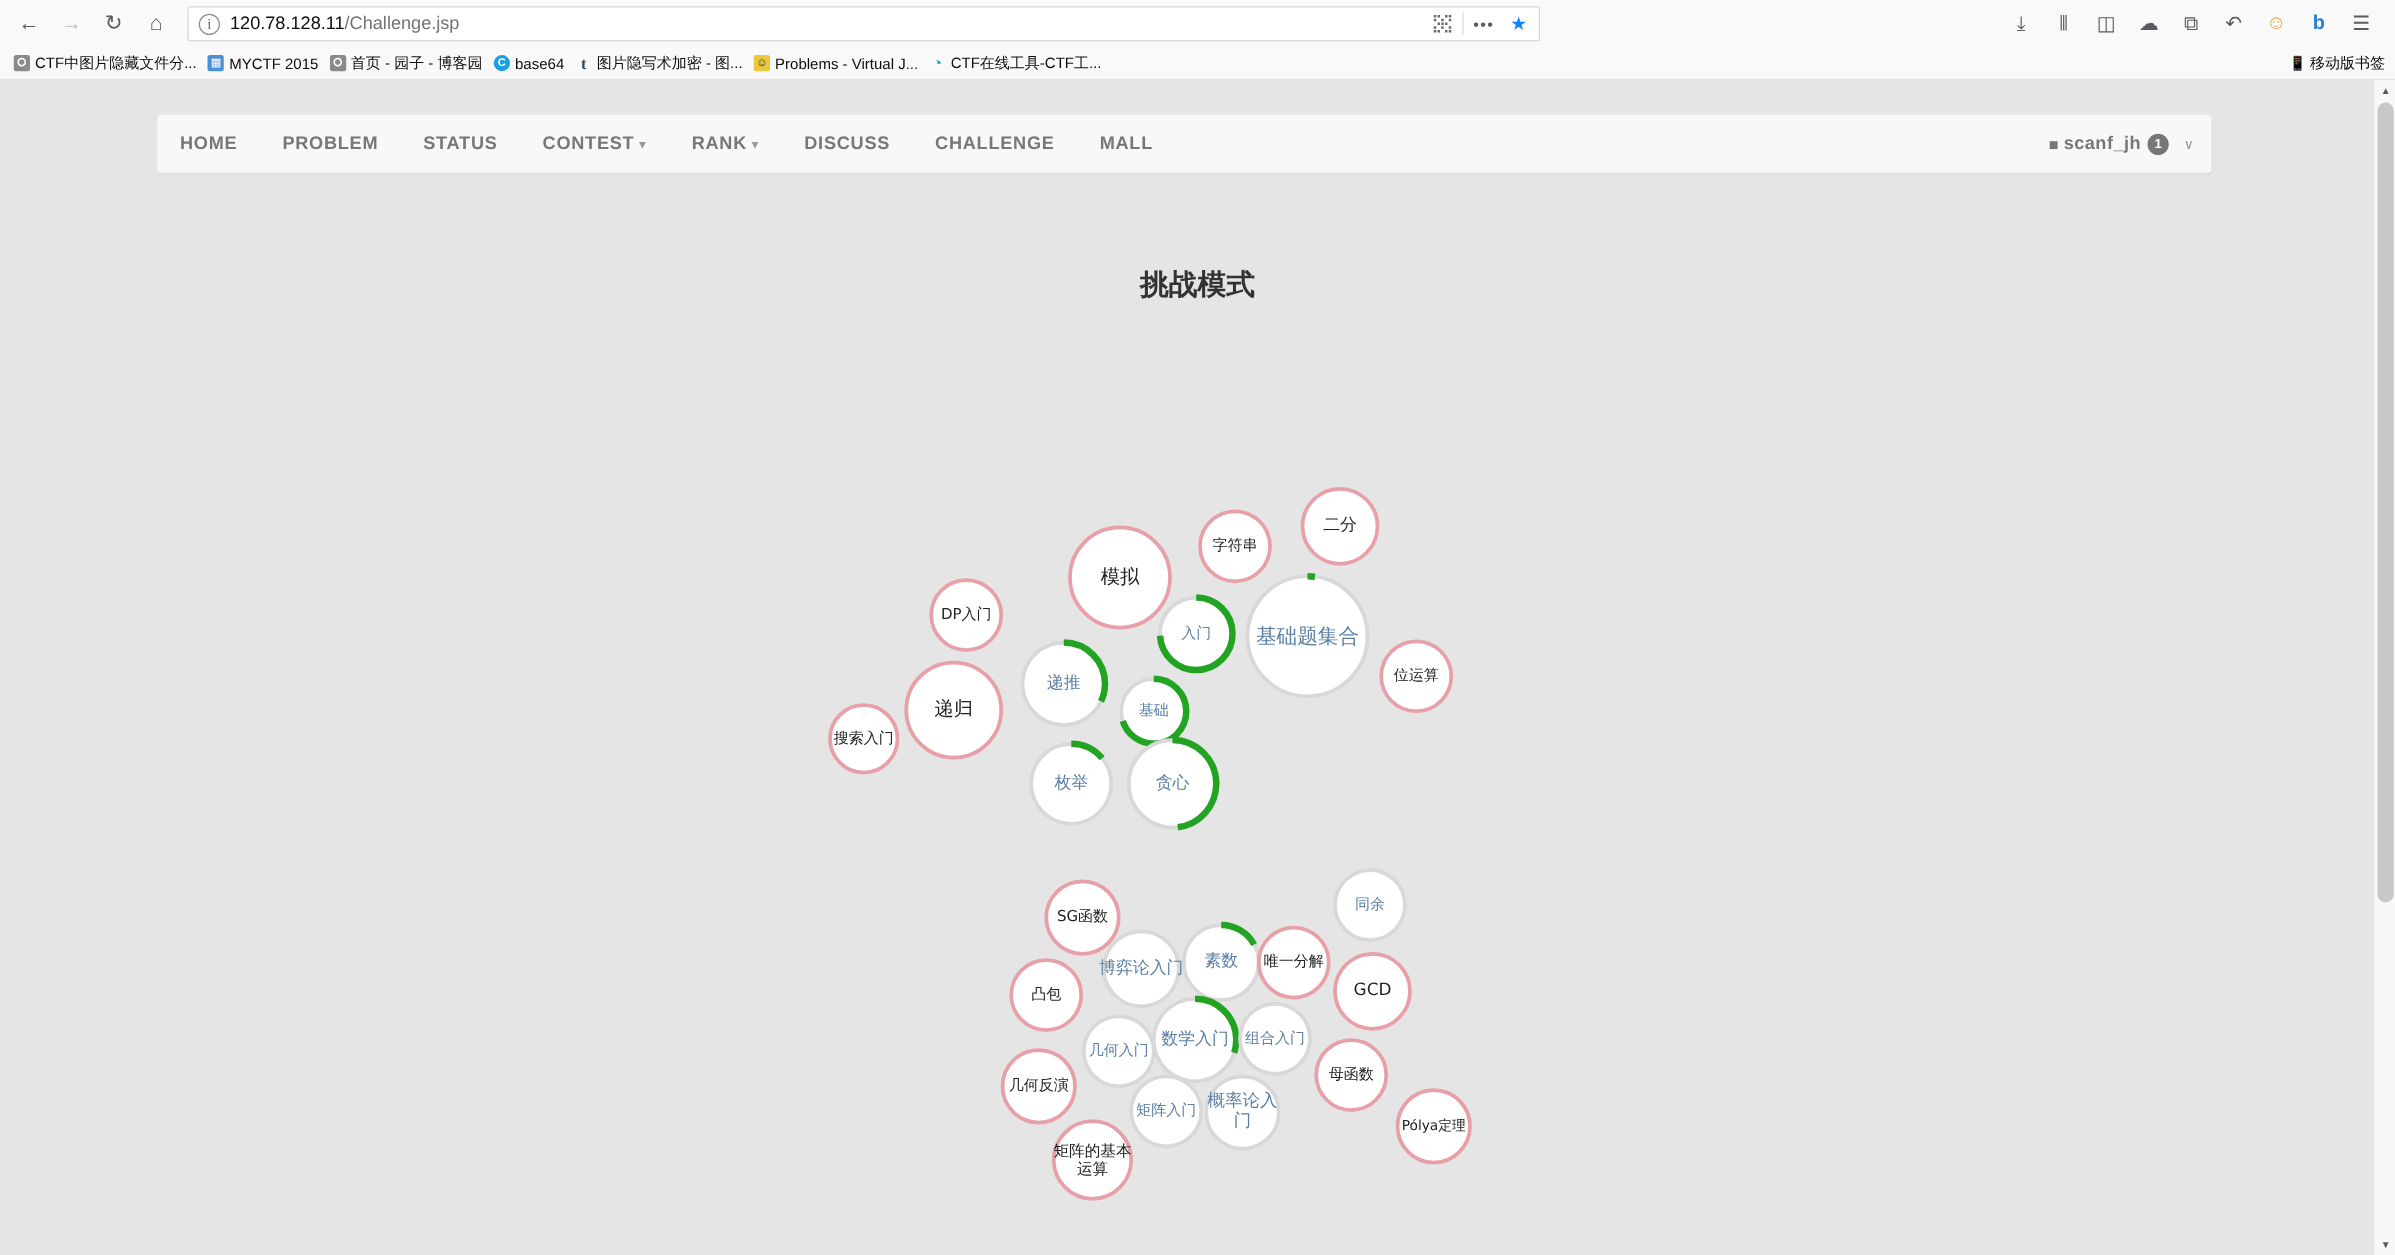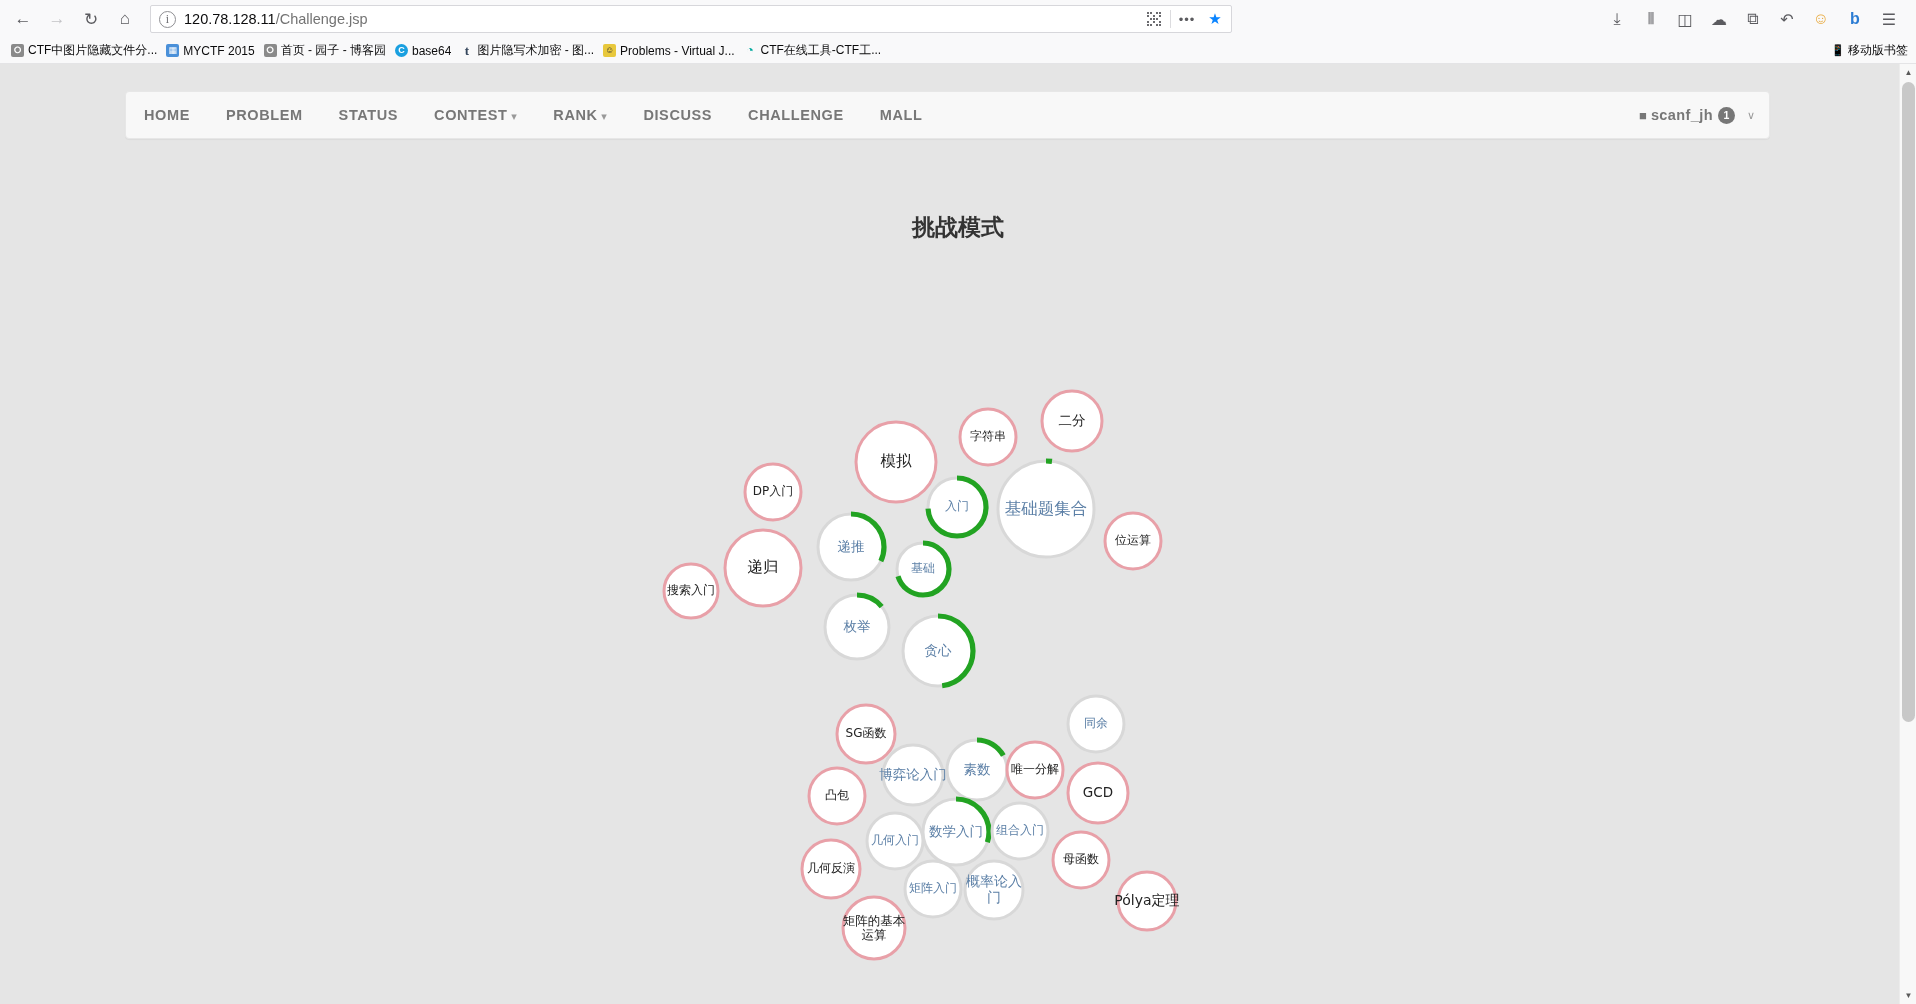--- a/index.html
+++ b/index.html
@@ -320,21 +320,21 @@
             </svg>
             <div class="blabel" style="font-size: 12px; color: rgb(34, 34, 34);">搜索入门</div>
           </div>
           <div class="bubble" style="left: 817px; top: 523px; width: 80px; height: 80px;">
             <svg width="80" height="80" viewBox="0 0 80 80">
               <circle cx="40" cy="40" r="32" fill="#ffffff" stroke="#d8d8d8" stroke-width="3"></circle>
               <circle cx="40" cy="40" r="32" fill="none" stroke="#22a322" stroke-width="5.2" stroke-linecap="butt" stroke-dasharray="28.148670176164547 201.06192982974676" transform="rotate(-90 40 40)"></circle>
             </svg>
             <div class="blabel" style="font-size: 13.5px; color: rgb(91, 127, 166);">枚举</div>
           </div>
-          <div class="bubble" style="left: 895px; top: 544px; width: 86px; height: 86px;">
+          <div class="bubble" style="left: 895px; top: 520px; width: 86px; height: 86px;">
             <svg width="86" height="86" viewBox="0 0 86 86">
               <circle cx="43" cy="43" r="35" fill="#ffffff" stroke="#d8d8d8" stroke-width="3"></circle>
               <circle cx="43" cy="43" r="35" fill="none" stroke="#22a322" stroke-width="5.2" stroke-linecap="butt" stroke-dasharray="105.55751316061705 219.9114857512855" transform="rotate(-90 43 43)"></circle>
             </svg>
             <div class="blabel" style="font-size: 13.5px; color: rgb(91, 127, 166);">贪心</div>
           </div>
           <div class="bubble" style="left: 1060px; top: 624px; width: 72px; height: 72px;">
             <svg width="72" height="72" viewBox="0 0 72 72">
               <circle cx="36" cy="36" r="28" fill="#ffffff" stroke="#d8d8d8" stroke-width="3"></circle>
             </svg>
@@ -417,21 +417,21 @@
           <div class="bubble" style="left: 957px; top: 789px; width: 74px; height: 74px;">
             <svg width="74" height="74" viewBox="0 0 74 74">
               <circle cx="37" cy="37" r="29" fill="#ffffff" stroke="#d8d8d8" stroke-width="3"></circle>
             </svg>
             <div class="blabel" style="font-size: 14px; color: rgb(91, 127, 166);">概率论入门</div>
           </div>
           <div class="bubble" style="left: 1110px; top: 800px; width: 74px; height: 74px;">
             <svg width="74" height="74" viewBox="0 0 74 74">
               <circle cx="37" cy="37" r="29" fill="#ffffff" stroke="#e8a0a8" stroke-width="3"></circle>
             </svg>
-            <div class="blabel" style="font-size: 14px; color: rgb(34, 34, 34);">Pólya定理</div>
+            <div class="blabel" style="font-size: 11px; color: rgb(34, 34, 34);">Pólya定理</div>
           </div>
           <div class="bubble" style="left: 835px; top: 825px; width: 78px; height: 78px;">
             <svg width="78" height="78" viewBox="0 0 78 78">
               <circle cx="39" cy="39" r="31" fill="#ffffff" stroke="#e8a0a8" stroke-width="3"></circle>
             </svg>
             <div class="blabel" style="font-size: 12.5px; color: rgb(34, 34, 34);">矩阵的基本运算</div>
           </div>
         </div>
     </div>
   </div>

